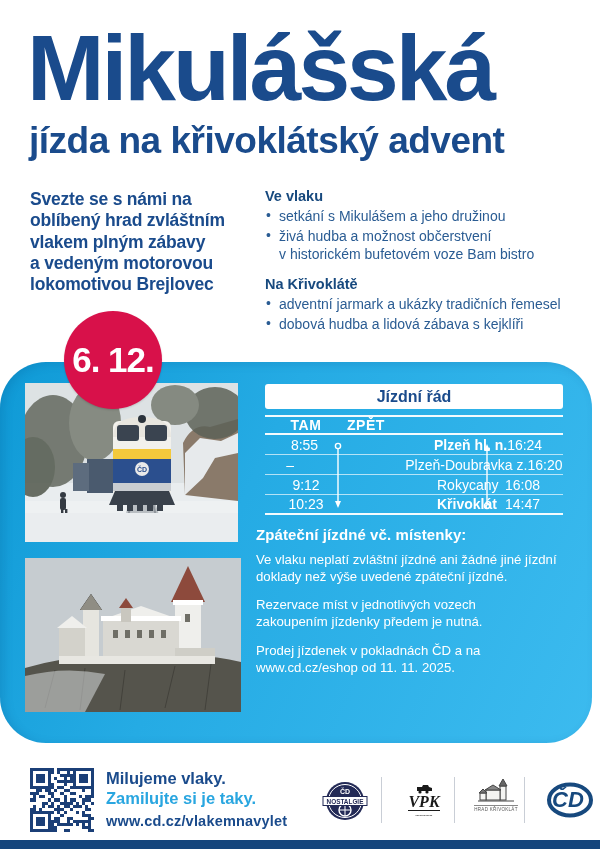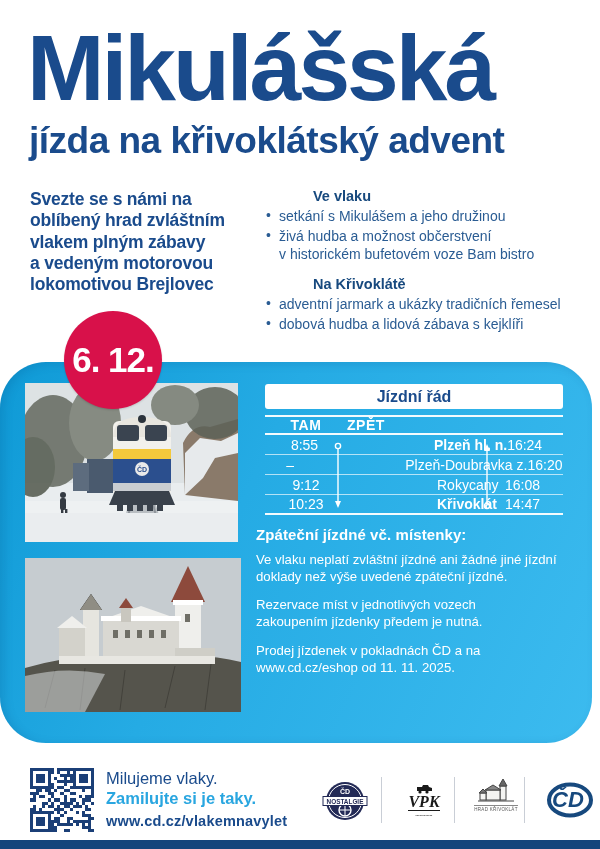--- a/index.html
+++ b/index.html
@@ -15,21 +15,21 @@
   
   .title1 { left:27px; top:22px; font-size:93px; font-weight:bold;
             letter-spacing:-3px; color:#1a4b8c; line-height:1; }
   .title2 { left:29px; top:122px; font-size:37px; font-weight:bold;
             letter-spacing:-0.5px; color:#1a4b8c; line-height:1; }
 
   
   .intro { left:30px; top:189px; width:235px; font-size:17.5px; font-weight:bold;
            color:#1a4b8c; line-height:1.22; letter-spacing:-0.2px; }
   .rightcol { left:265px; top:188px; width:315px; color:#2a5c93; font-size:14px; }
-  .listhead { font-weight:bold; color:#17497e; font-size:14.5px; margin-bottom:4px;margin-left:48px; }
+  .listhead { font-weight:bold; color:#17497e; font-size:14.5px; margin-bottom:4px; }
   ul.blist { list-style:none; margin-bottom:13px; }
   ul.blist li { position:relative; padding-left:14px; line-height:1.24; margin-bottom:3px; }
   ul.blist li::before { content:"•"; position:absolute; left:1px; top:-1px; }
 
   
   .badge { left:64px; top:311px; width:98px; height:98px; border-radius:50%;
            background:#d8114a; display:flex; align-items:center; justify-content:center;
            z-index:5; box-shadow:0 1px 2px rgba(0,0,0,.15); }
   .badge span { color:#fff; font-size:35px; font-weight:bold; letter-spacing:-1px; }
 
@@ -65,21 +65,21 @@
   .fares ul { list-style:none; margin-bottom:10px; }
   .fares li { position:relative; padding-left:13px; font-size:14px; line-height:1.25; margin-bottom:2px; }
   .fares li::before { content:"•"; position:absolute; left:0; top:-1px; }
   .fares .note { font-size:13.2px; line-height:1.3; margin-bottom:11px; }
 
   
   .qr { left:30px; top:768px; width:64px; height:64px; background:#fff;
         display:grid; grid-template-columns:repeat(21,1fr); grid-template-rows:repeat(21,1fr); }
   .qr i { display:block; } .qr i.on { background:#1b3f77; }
   .slogans { left:106px; top:769px; line-height:1.2; }
-  .slogan1 { font-size:16.5px; font-weight:normal; color:#1a4b8c; }
+  .slogan1 { font-size:16.5px; font-weight:bold; color:#1a4b8c; }
   .slogan2 { font-size:16.5px; font-weight:bold; color:#29a6e0; }
   .url { left:106px; top:813px; font-size:14.5px; font-weight:bold; color:#1a4b8c; letter-spacing:0.2px; }
   .divider { width:1px; height:46px; background:#c9ced6; top:777px; }
   .logo { display:flex; flex-direction:column; align-items:center; }
 
   
   .nost { left:322px; top:780px; width:46px; height:42px; }
   
   .vpk { left:398px; top:782px; width:52px; text-align:center; }
   .vpk .mark { font-family:"Liberation Serif",serif; font-style:italic; font-weight:bold;

